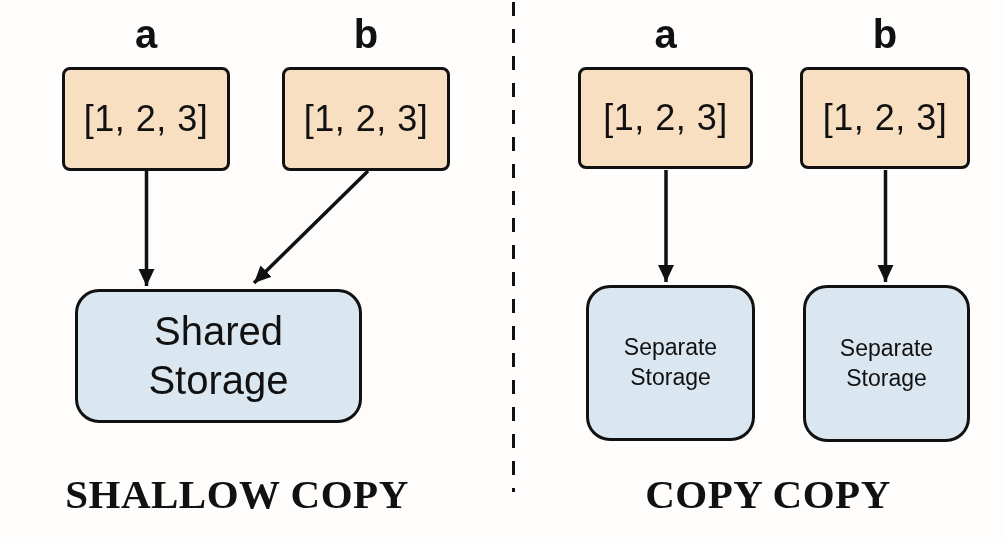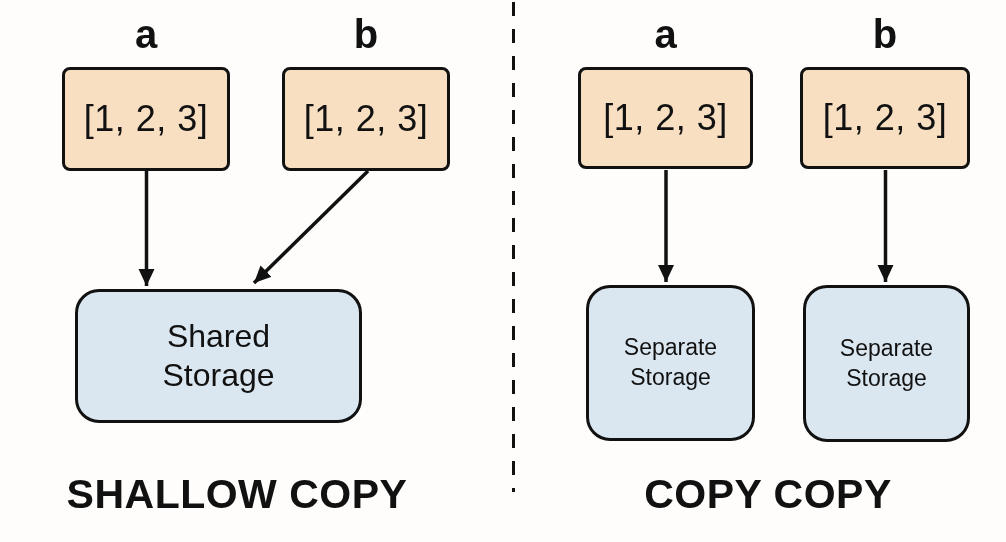--- a/index.html
+++ b/index.html
@@ -60,33 +60,34 @@
     background: var(--storage_box_fill);
     border: 3.5px solid var(--stroke);
     border-radius: 24px;
     display: flex;
     flex-direction: column;
     align-items: center;
     justify-content: center;
     color: var(--stroke);
     text-align: center;
   }
-  .storage-box.shared { font-size: 32px; line-height: 1.22; }
+  .storage-box.shared { font-size: 40px; line-height: 1.22; }
   .storage-box.separate { font-size: 23px; line-height: 1.3; }
   .panel-title {
     position: absolute;
     top: 471px;
     height: 46px;
     text-align: center;
     font-size: 41px;
     font-weight: bold;
     letter-spacing: 0.5px;
     color: var(--stroke);
     line-height: 46px;
     white-space: nowrap;
+    font-family: Liberation Serif, serif;
   }
 </style>
 </head>
 <body>
 
 <div class="canvas">
 
   <svg class="svg-layer" viewBox="0 0 1006 542">
     <defs>
       <marker id="ah" markerUnits="userSpaceOnUse" markerWidth="20" markerHeight="18" refX="17" refY="8" orient="auto">

